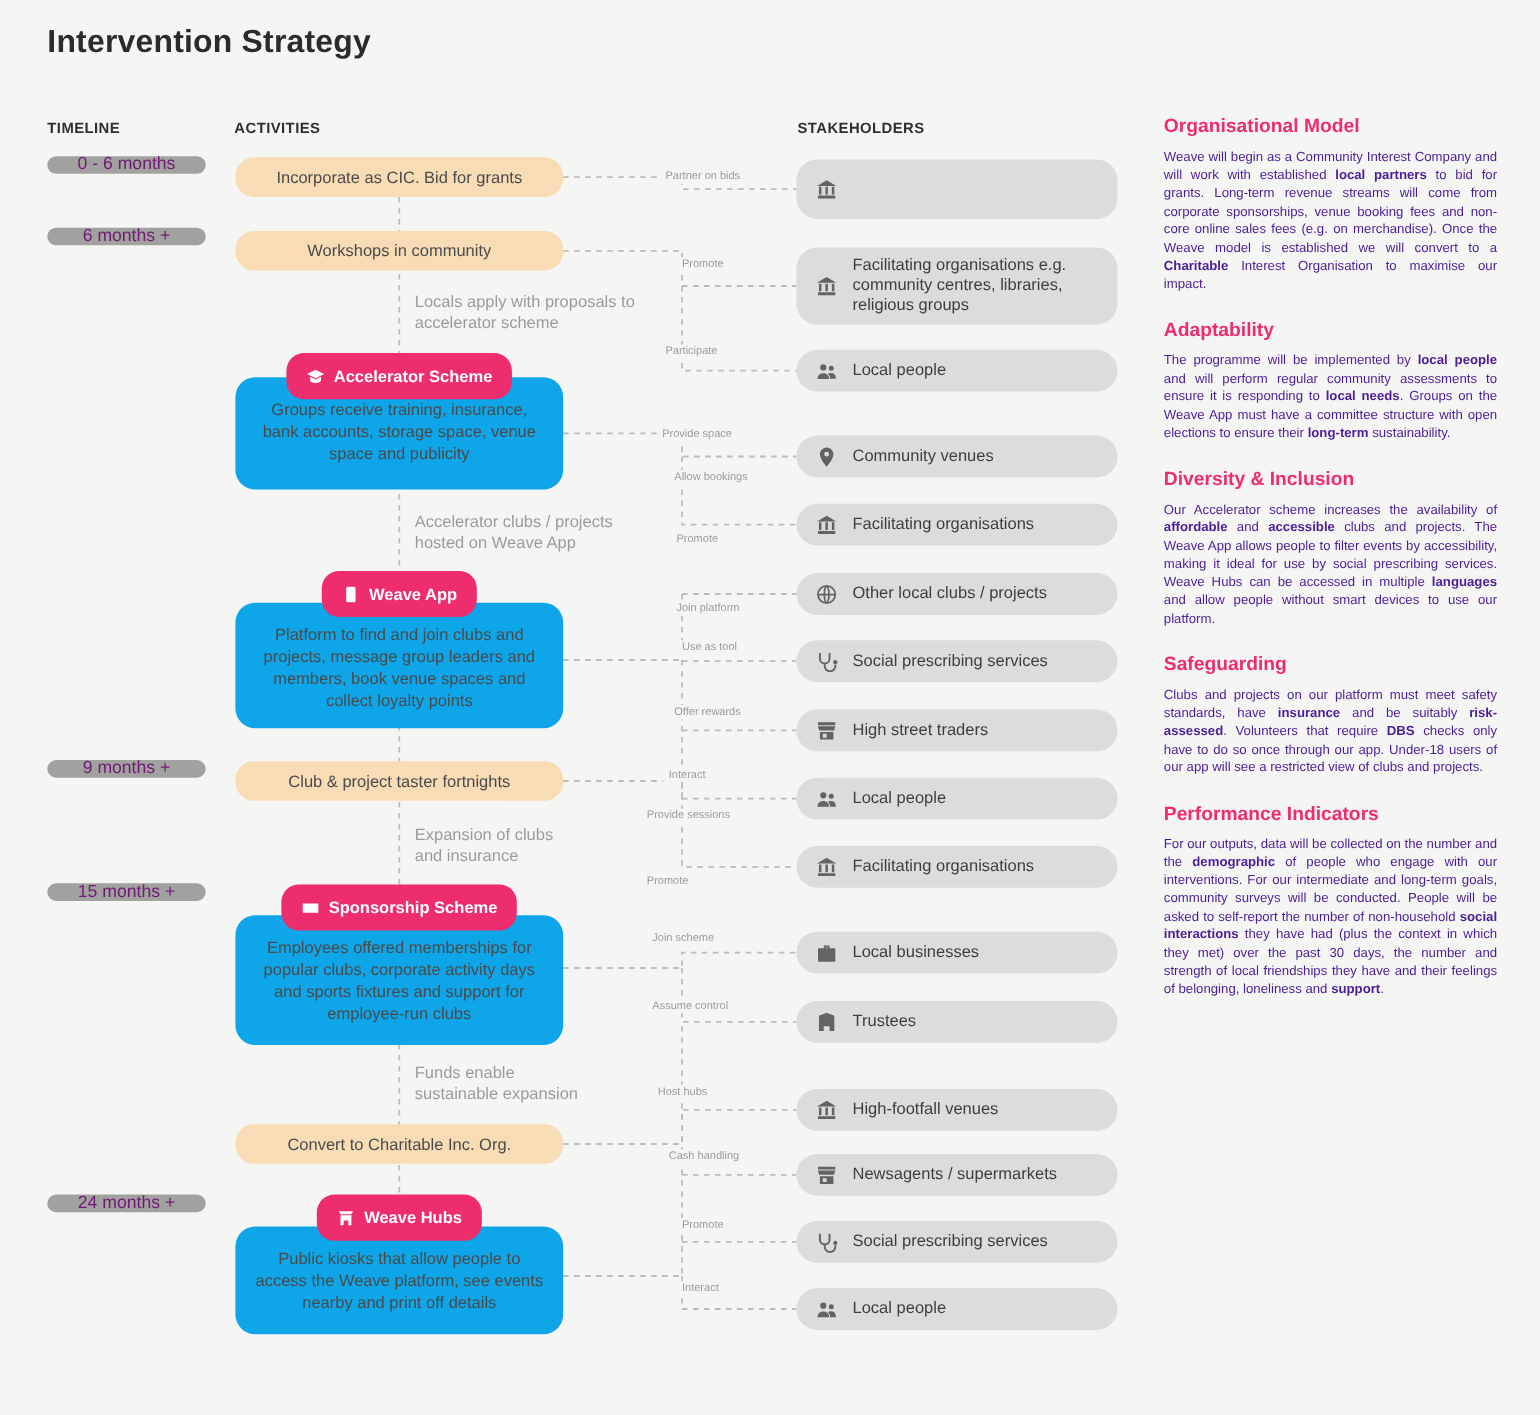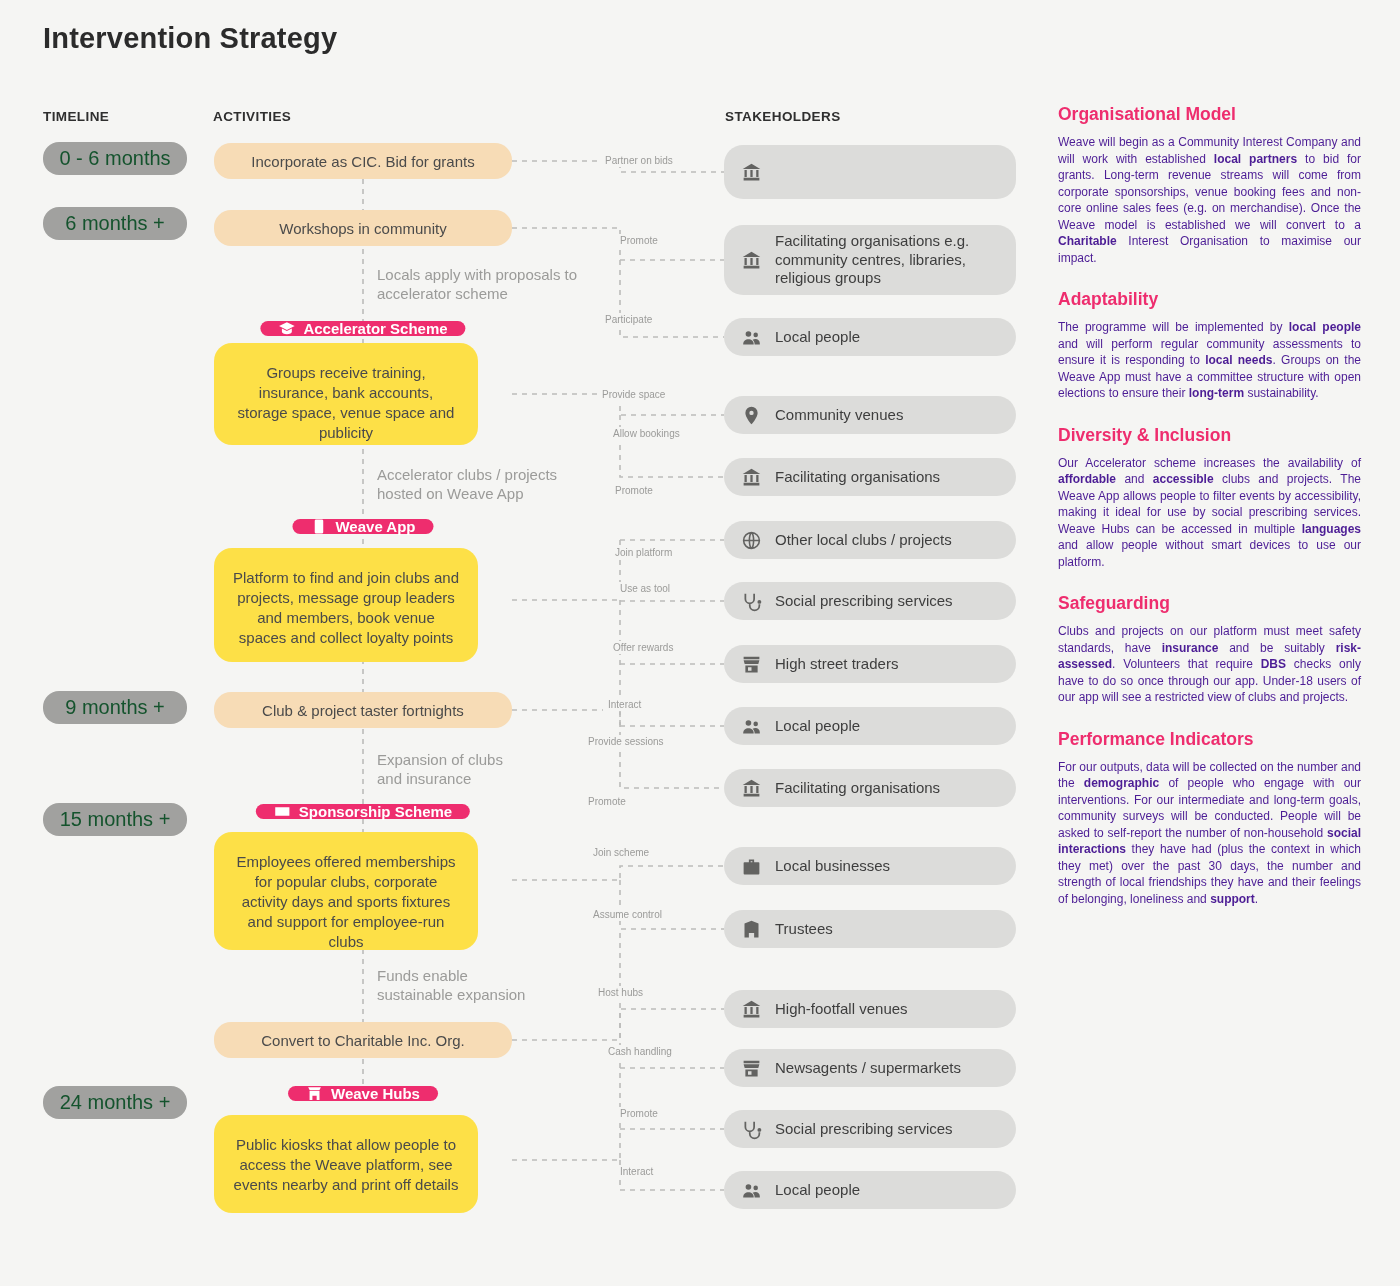--- a/index.html
+++ b/index.html
@@ -3,25 +3,25 @@
 <meta charset="utf-8">
 <style>
   * { margin:0; padding:0; box-sizing:border-box; }
   html,body { width:1400px; height:1286px; }
   body { font-family:"Liberation Sans", sans-serif; background:#f5f5f3; }
   .canvas { position:relative; width:1400px; height:1286px; background:#f5f5f3; overflow:hidden; }
   .title { position:absolute; left:43px; top:22px; font-size:29px; font-weight:bold; color:#2b2b2b; letter-spacing:.2px; }
   .col-h { position:absolute; font-size:13.5px; font-weight:bold; color:#2f2f2f; letter-spacing:.4px; z-index:1; }
   .svg-overlay { position:absolute; left:0; top:0; z-index:0; }
   .svg-overlay path { fill:none; stroke:#bcbcba; stroke-width:1.6; stroke-dasharray:5 5; }
-  .tpill { position:absolute; left:43px; width:144px; height:33px; border-radius:16px; background:#a1a19f; color:#14532d; font-size:20px; display:flex; align-items:center; justify-content:center; z-index:1; }
+  .tpill { position:absolute; left:43px; width:144px; height:16px; border-radius:16px; background:#a1a19f; color:#701a75; font-size:16px; display:flex; align-items:center; justify-content:center; z-index:1; }
   .apill { position:absolute; left:214px; width:298px; height:36px; border-radius:17px; background:#f7dcb6; color:#4b4b4b; font-size:15px; display:flex; align-items:center; justify-content:center; z-index:1; }
   .note { position:absolute; color:#9b9b99; font-size:15px; line-height:1.28; z-index:1; }
-  .scheme-box { position:absolute; left:214px; width:264px; border-radius:18px; background:#fde047; z-index:1; padding:20px 18px 12px; color:#4a4a4a; font-size:15px; line-height:1.33; text-align:center; }
-  .scheme-pill { position:absolute; left:363px; transform:translateX(-50%); height:15px; border-radius:16px; background:#ee2d6e; color:#fff; font-weight:bold; font-size:15px; display:inline-flex; align-items:center; gap:8px; padding:0 18px; z-index:2; white-space:nowrap; }
+  .scheme-box { position:absolute; left:214px; width:298px; border-radius:18px; background:#0ea5e9; z-index:1; padding:20px 18px 12px; color:#4a4a4a; font-size:15px; line-height:1.33; text-align:center; }
+  .scheme-pill { position:absolute; left:363px; transform:translateX(-50%); height:42px; border-radius:16px; background:#ee2d6e; color:#fff; font-weight:bold; font-size:15px; display:inline-flex; align-items:center; gap:8px; padding:0 18px; z-index:2; white-space:nowrap; }
   .scheme-pill .ic { width:17px; height:17px; color:#fff; }
   .clabel { position:absolute; color:#9b9b99; font-size:10px; background:#f5f5f3; padding:1px 5px; z-index:2; white-space:nowrap; }
   .stake { position:absolute; left:724px; width:292px; border-radius:19px; background:#dcdcda; color:#3e3e3e; font-size:15px; display:flex; align-items:center; gap:13px; padding:0 14px 0 17px; z-index:1; line-height:1.25; }
   .stake .ic { width:21px; height:21px; color:#636361; flex:0 0 21px; }
   .ic { display:block; }
   .ic svg { width:100%; height:100%; fill:currentColor; display:block; }
   .sidebar { position:absolute; left:1058px; top:104px; width:303px; z-index:1; }
   .sb-heading { color:#ee2d6e; font-size:17.5px; font-weight:bold; margin-bottom:9px; }
   .sb-body { color:#4c1d95; font-size:12px; line-height:1.375; text-align:justify; margin-bottom:23px; }
 </style>

